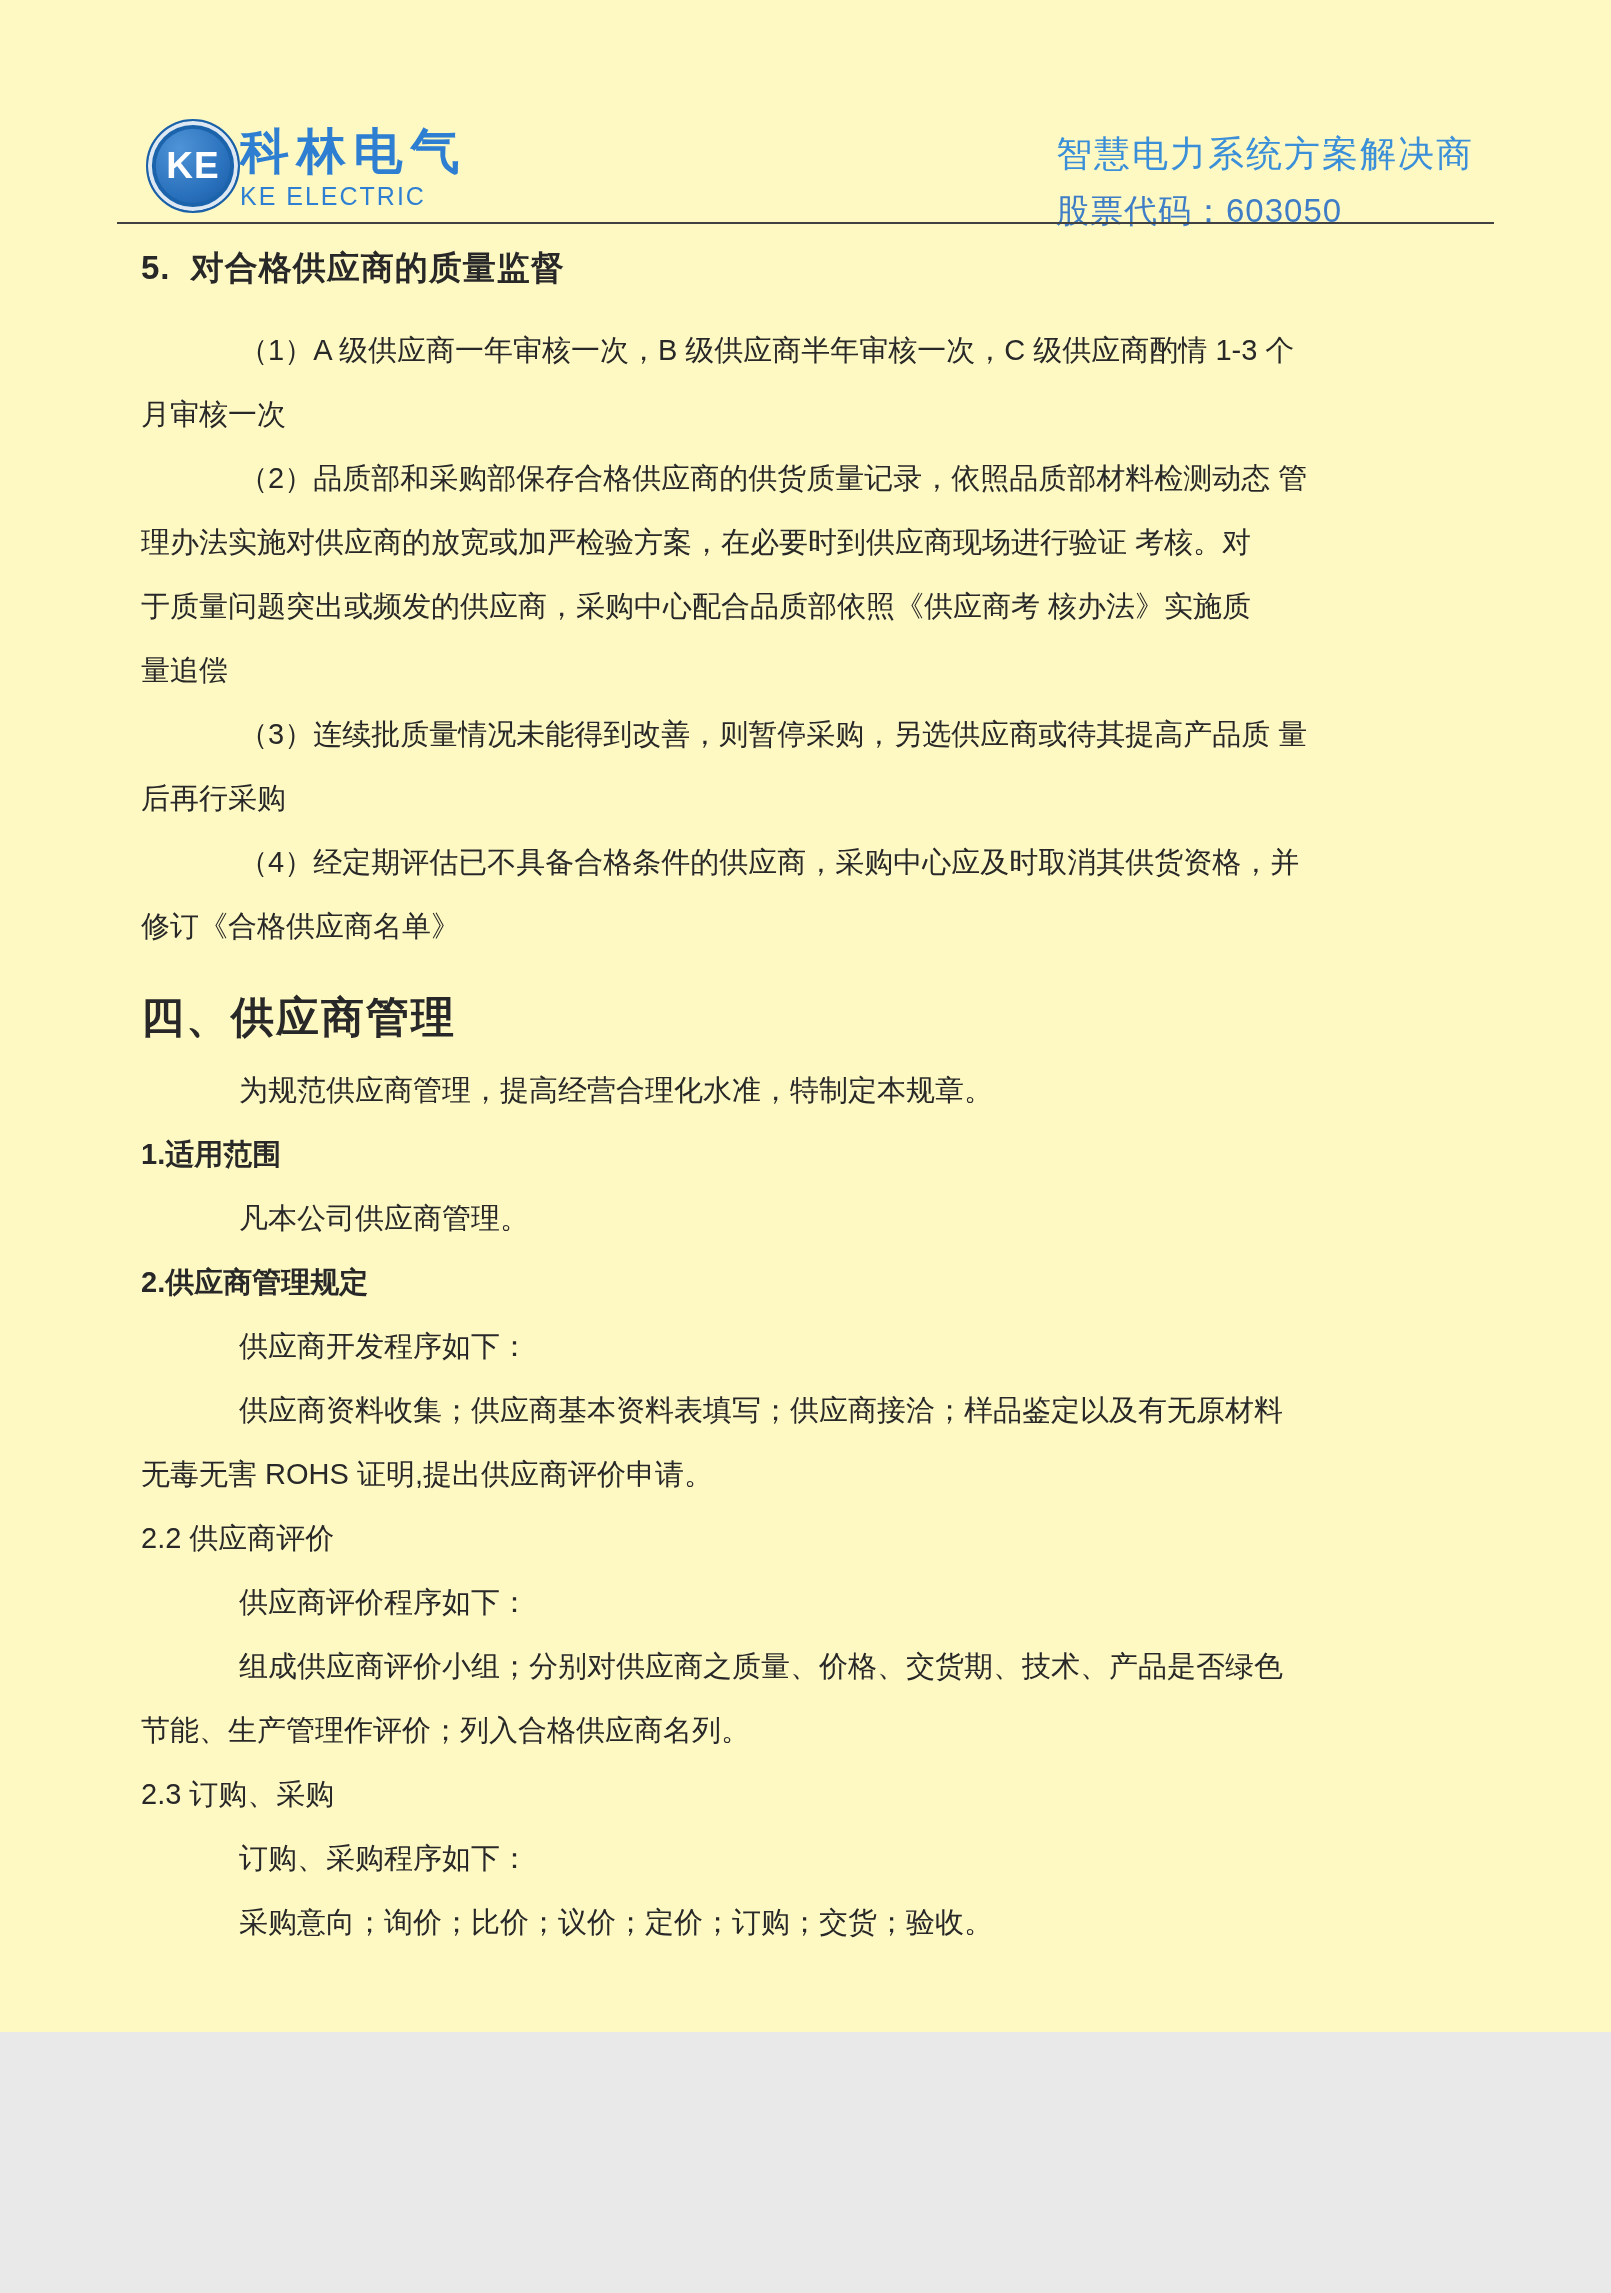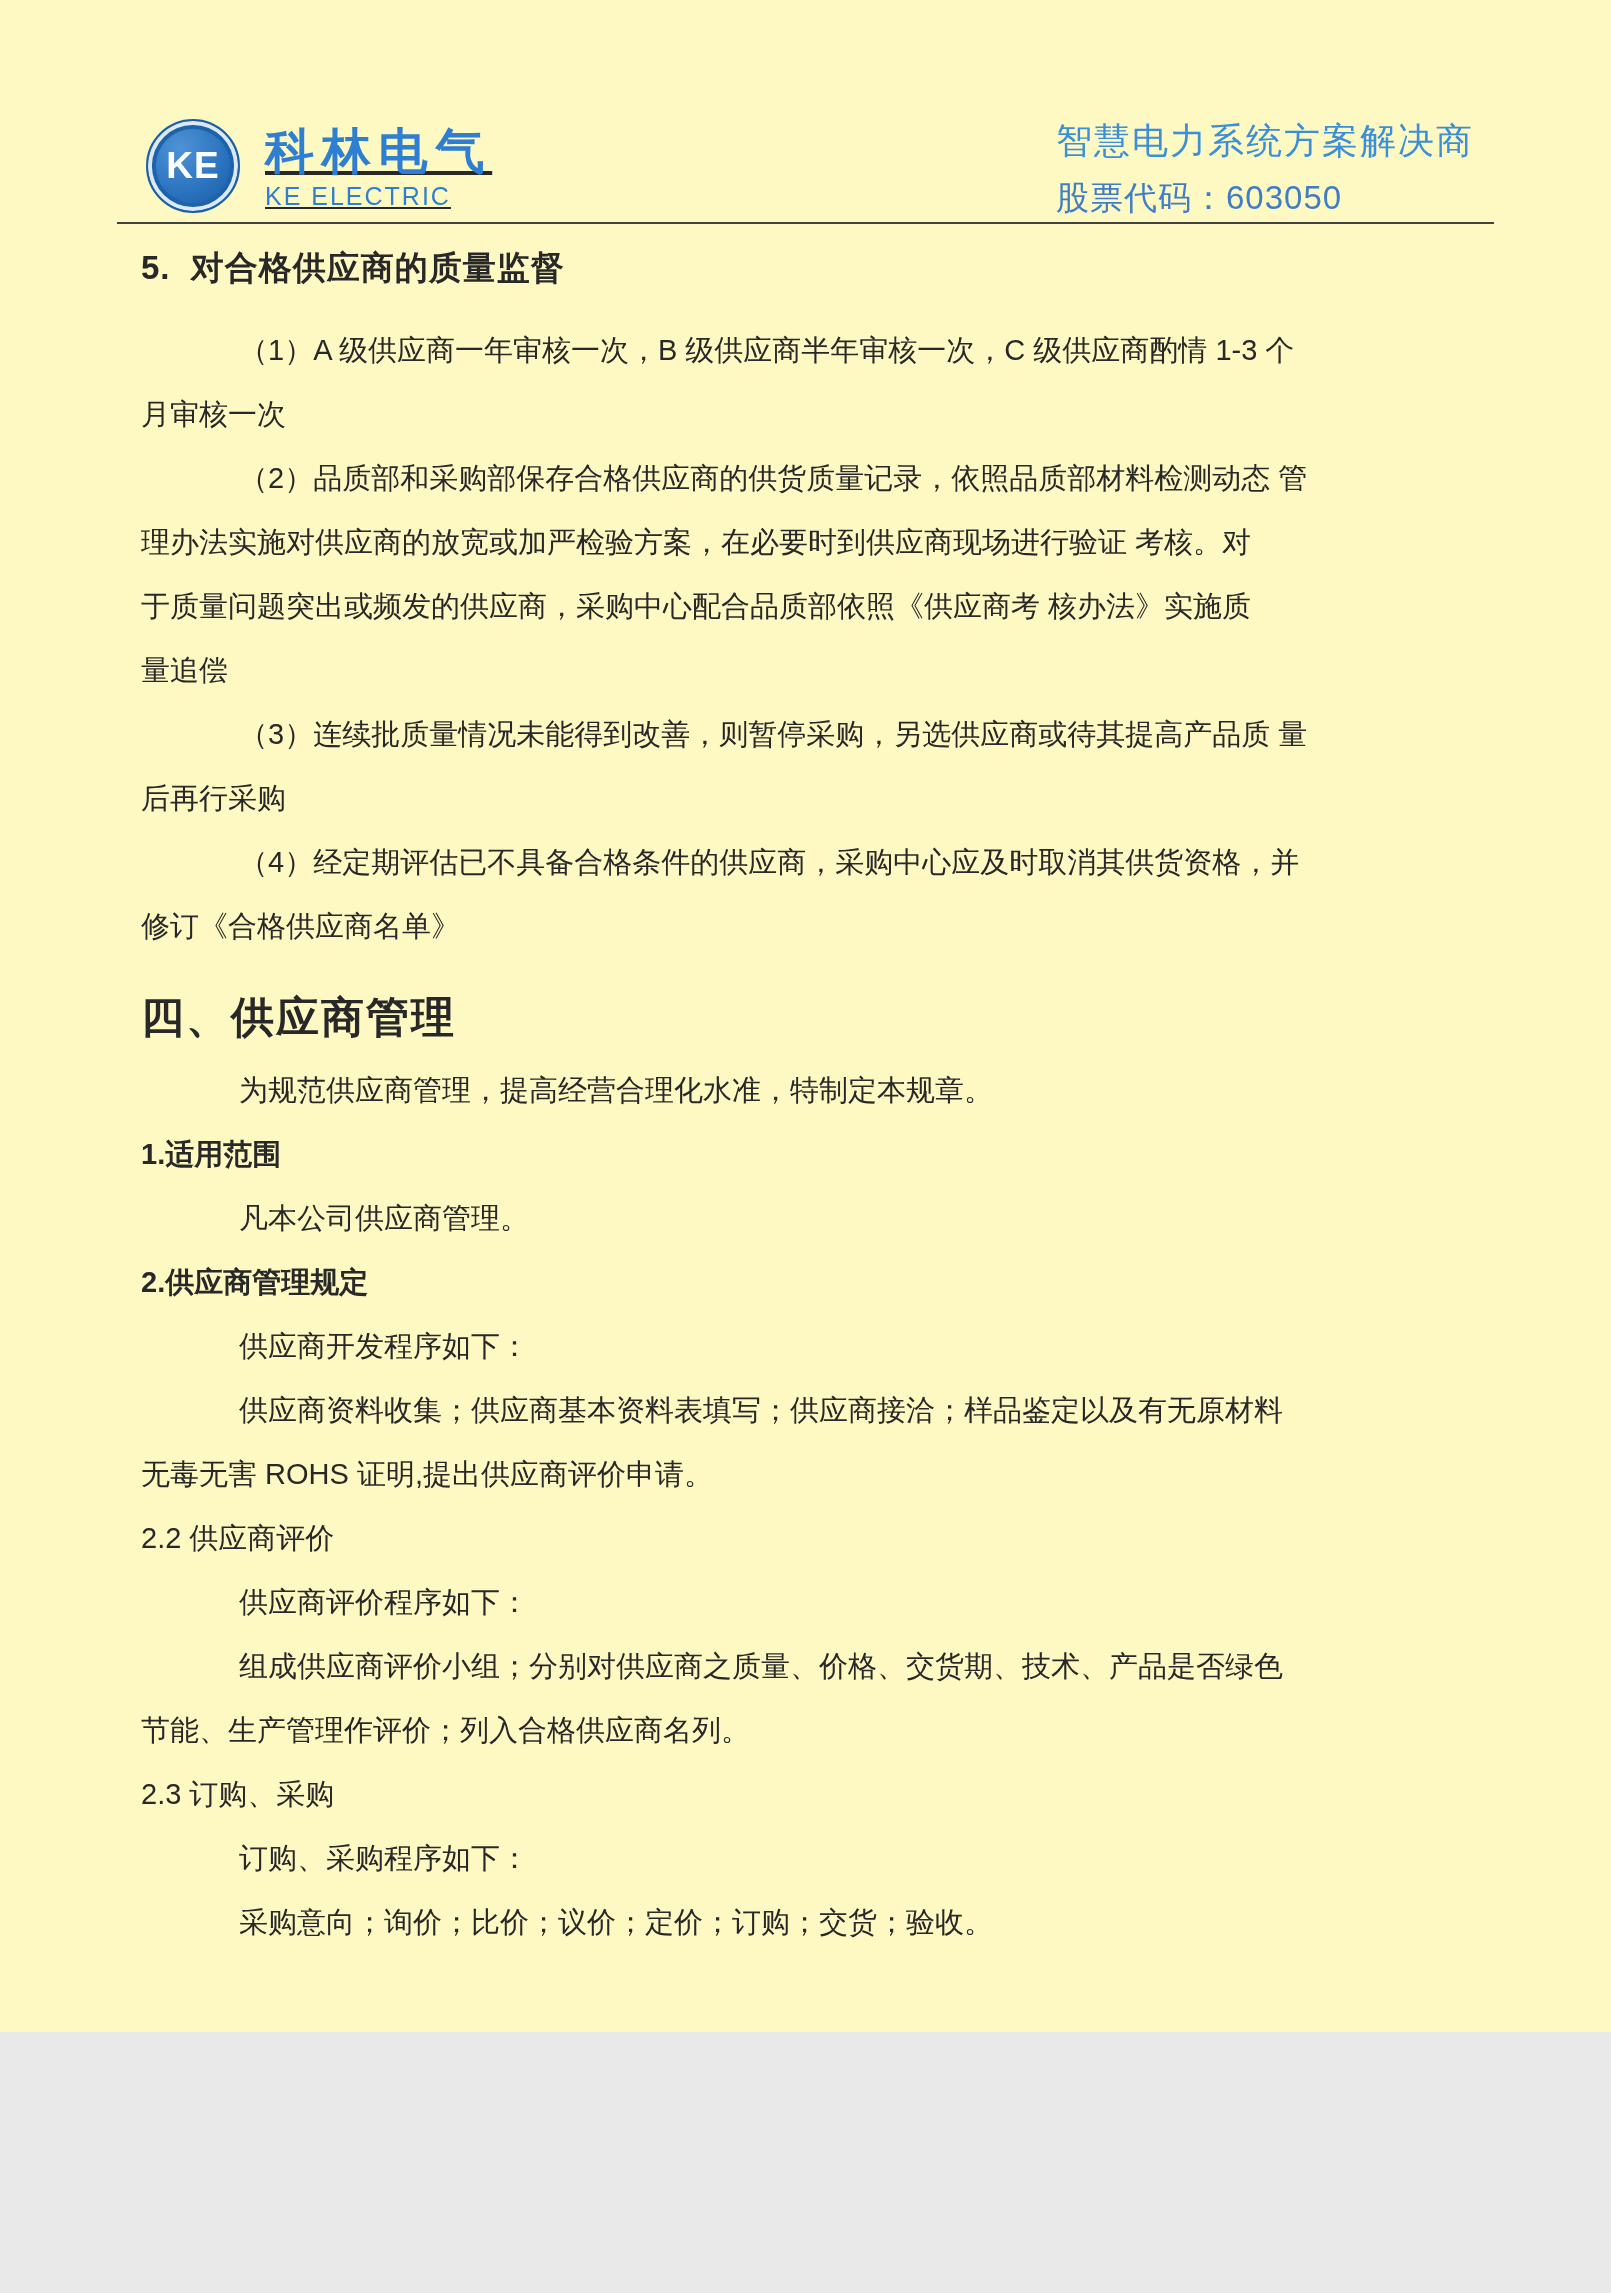--- a/index.html
+++ b/index.html
@@ -17,24 +17,24 @@
   .logo-row{position:absolute;left:146px;top:119px;display:flex;align-items:flex-start;}
   .logo-badge{
     width:90px;height:90px;border-radius:50%;
     background:radial-gradient(circle at 35% 30%, #4e93d6 0%, #2a71bd 55%, #0f5096 100%);
     box-shadow:inset 0 0 0 3.9px rgba(255,255,255,.85), inset 0 0 0 7.8px #1b63ab;
     border:2.9px solid #1a61a8;
     display:flex;align-items:center;justify-content:center;
     color:#ffffff;font-weight:bold;font-size:37px;letter-spacing:1px;
     flex:0 0 auto;
   }
-  .logo-text{margin-left:25px;padding-top:7.8px;line-height:1;text-decoration:underline;}
+  .logo-text{padding-top:7.8px;line-height:1;}
   .logo-cn{font-size:49px;font-weight:bold;color:#2e7fd2;letter-spacing:7.8px;}
   .logo-en{font-size:25px;color:#2e7fd2;letter-spacing:2px;margin-top:7.8px;}
-  .head-right{position:absolute;left:1056px;top:123px;line-height:1;}
+  .head-right{position:absolute;left:1056px;top:136px;line-height:1;}
   .tagline{font-size:36px;color:#3a8fd8;letter-spacing:2px;}
   .stock{font-size:33px;color:#3f7ec6;margin-top:21.5px;letter-spacing:1px;}
   .head-rule{
     position:absolute;left:117px;top:222px;width:1377px;height:0;
     border-top:2.9px solid #414141;
   }
   
   .doc-body{position:absolute;left:141px;top:228px;width:1358px;}
   .line{font-size:29px;line-height:64px;height:64px;white-space:pre;color:#282828;}
   .line.indent{padding-left:98px;}

